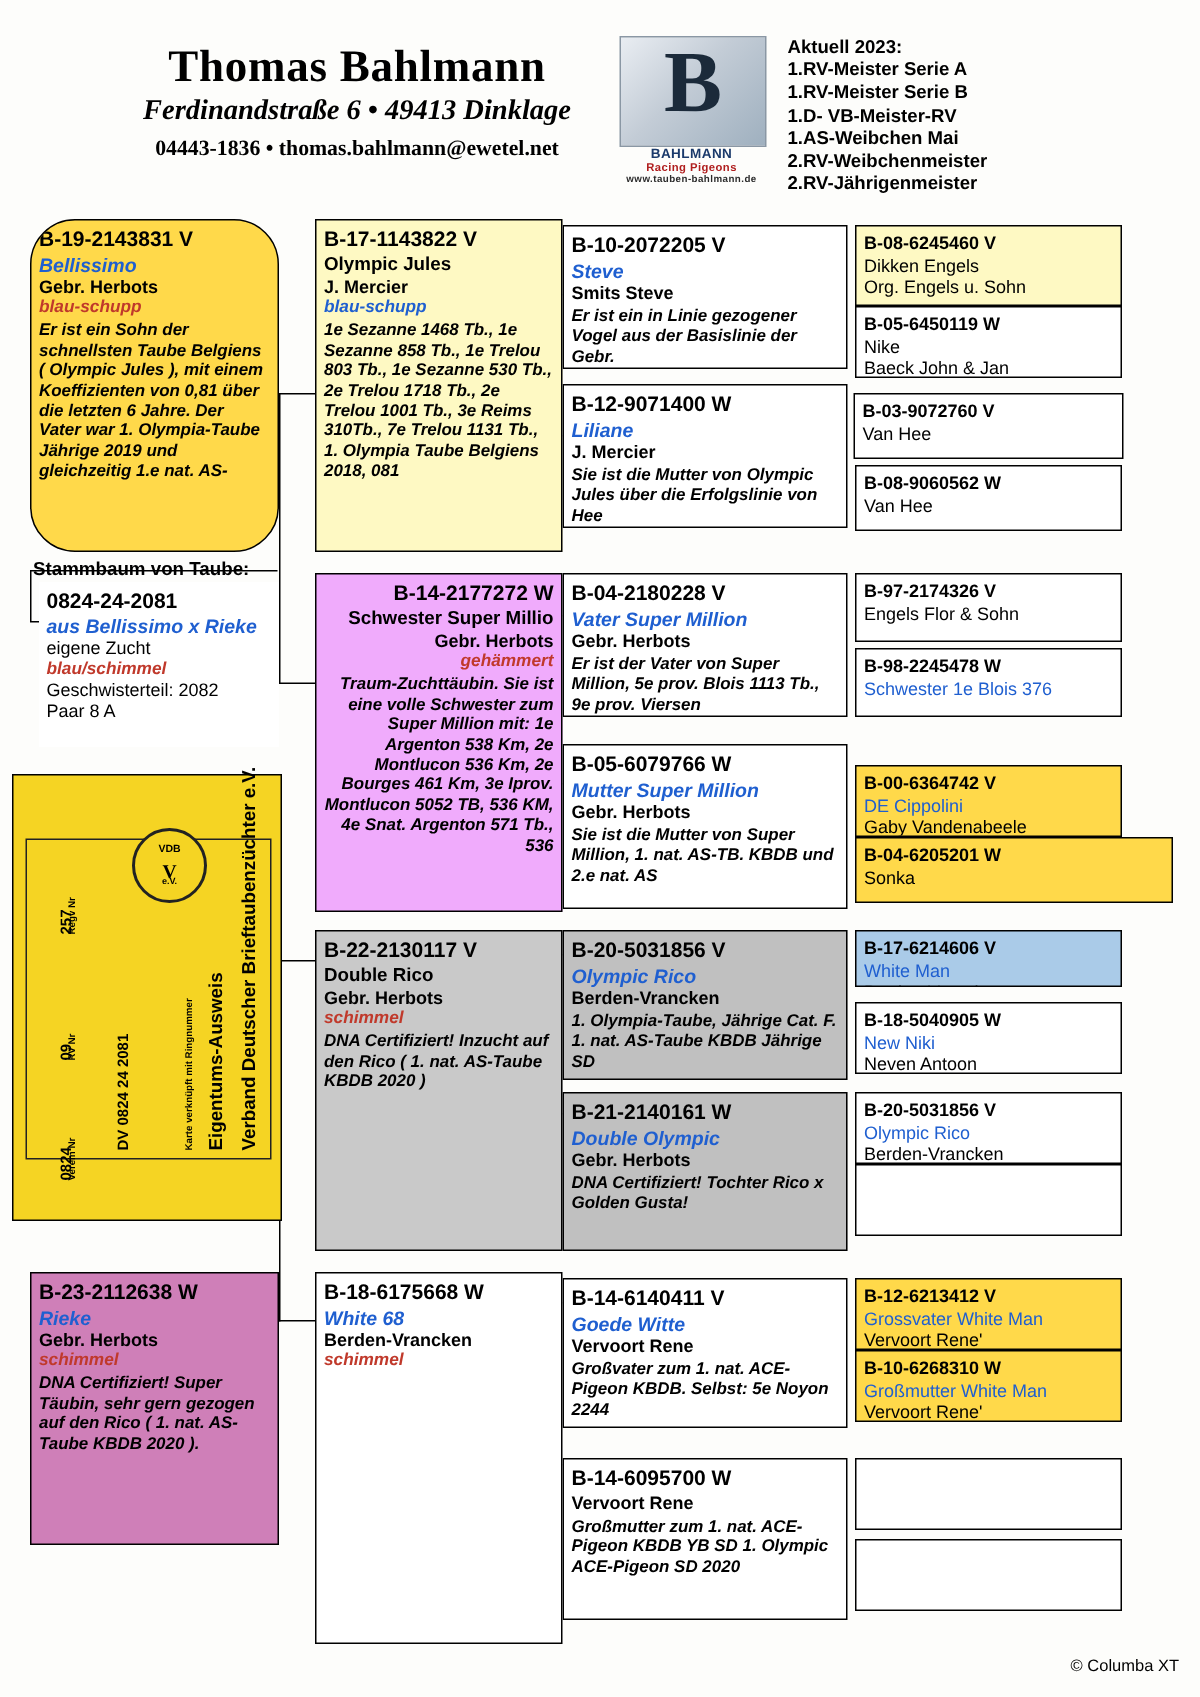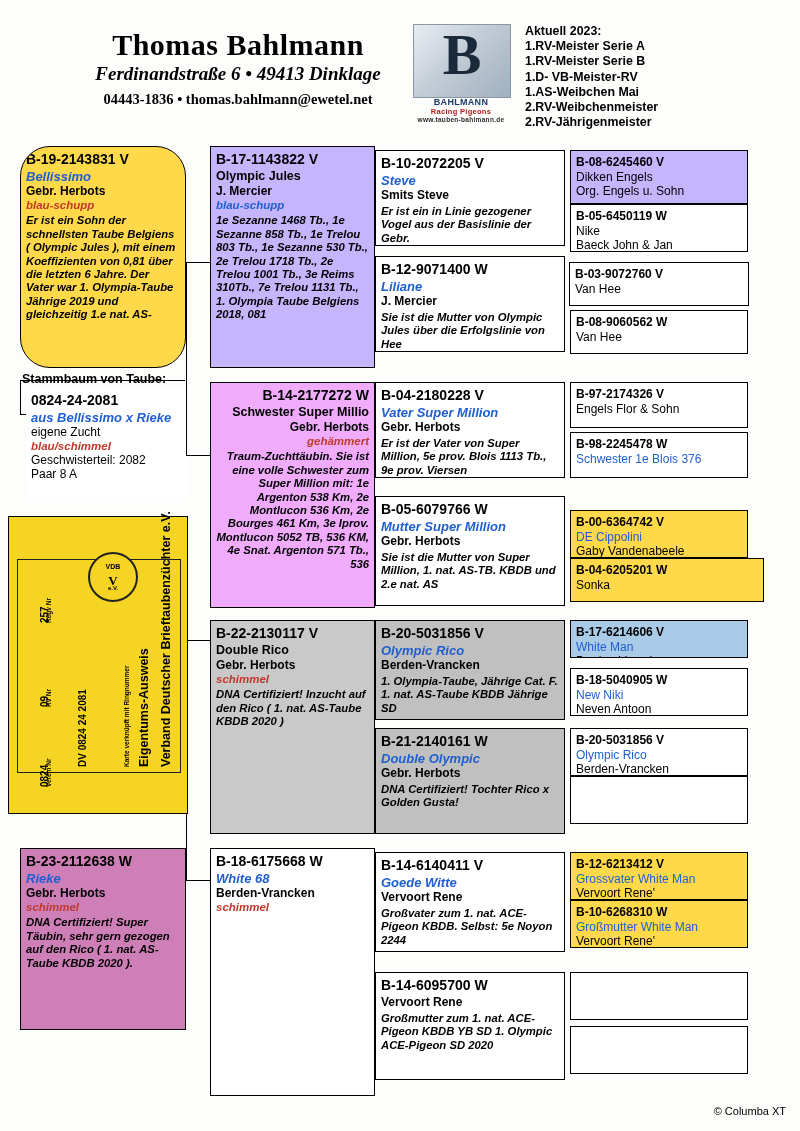--- a/index.html
+++ b/index.html
@@ -80,21 +80,21 @@
   .box .color{font-style:italic;font-weight:bold;font-size:11.5px;color:#c0392b;display:block;}
   .box .color-b{font-style:italic;font-weight:bold;font-size:11.5px;color:#1f5fd0;display:block;}
   .box .txt{
     font-style:italic;font-weight:bold;font-size:11.3px;line-height:13.4px;
     display:block;margin-top:2px;
   }
   .box .plain{font-size:12px;line-height:14.5px;display:block;}
   .box .plain-b{font-weight:bold;font-size:12px;line-height:14.5px;display:block;}
   
   .c-yellow{background:#ffd94a;}
-  .c-orange{background:#c4b5fd;}
+  .c-orange{background:#fef9c3;}
   .c-orange2{background:#f0abfc;text-align:right;}
   .c-white{background:#ffffff;}
   .c-gray{background:#c9c9c9;}
   .c-gray2{background:#c0c0c0;}
   .c-blue{background:#aacbe8;}
   .c-pink{background:#cf7fb8;}
   .vln{position:absolute;width:1px;background:#000;}
   .hln{position:absolute;height:1px;background:#000;}
   
   .stammbaum{
@@ -338,21 +338,21 @@
   </div>
   <div class="box c-white" style="left:570px;top:432px;width:178px;height:46px;">
     <span class="plain-b">B-98-2245478 W</span>
     <span class="plain" style="color:#1f5fd0;">Schwester 1e Blois 376</span>
   </div>
   <div class="box c-yellow" style="left:570px;top:510px;width:178px;height:48px;">
     <span class="plain-b">B-00-6364742 V</span>
     <span class="plain" style="color:#1f5fd0;">DE Cippolini</span>
     <span class="plain">Gaby Vandenabeele</span>
   </div>
-  <div class="box c-yellow" style="left:570px;top:558px;width:194px;height:44px;">
+  <div class="box c-yellow" style="left:570px;top:558px;width:212px;height:44px;">
     <span class="plain-b">B-04-6205201 W</span>
     <span class="plain">Sonka</span>
   </div>
 
   <div class="box c-blue" style="left:570px;top:620px;width:178px;height:38px;">
     <span class="plain-b">B-17-6214606 V</span>
     <span class="plain" style="color:#1f5fd0;">White Man</span>
     <span class="plain">Berden-Vrancken</span>
   </div>
   <div class="box c-white" style="left:570px;top:668px;width:178px;height:48px;">

